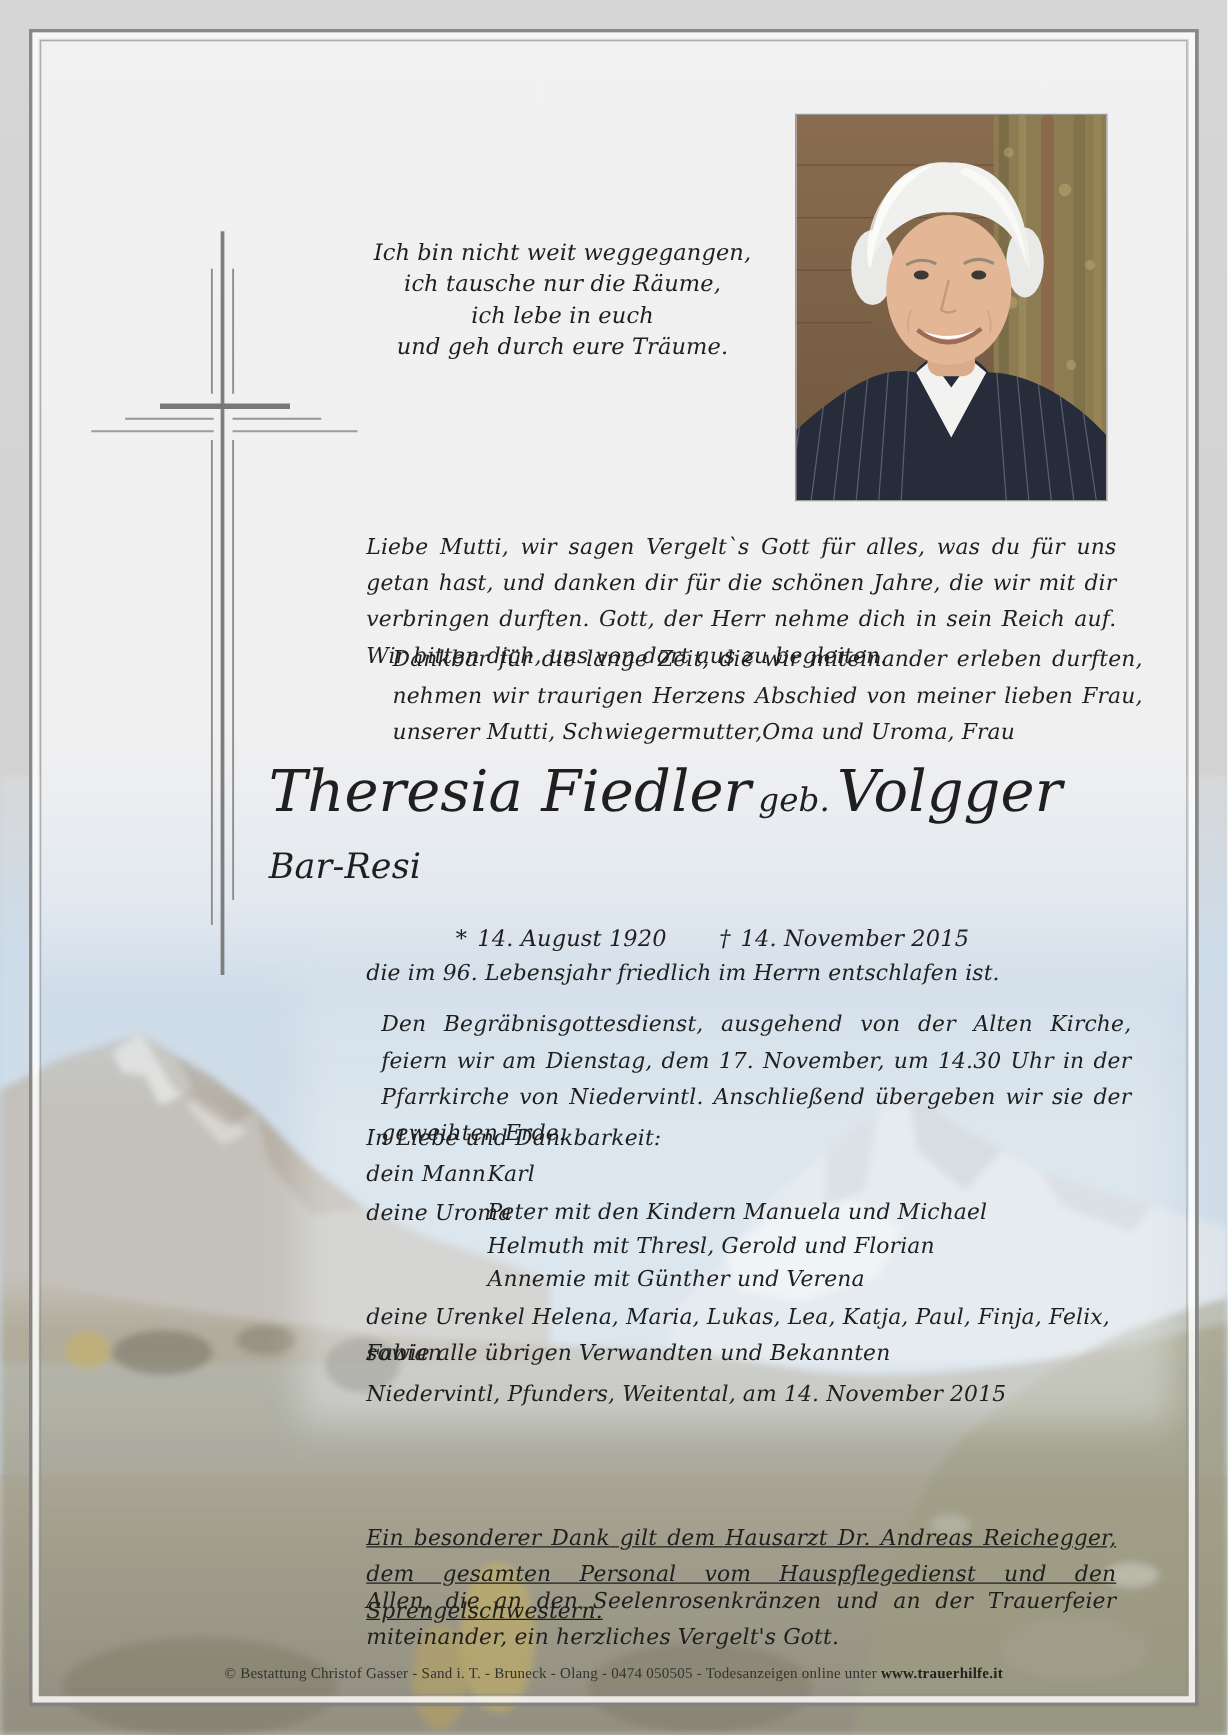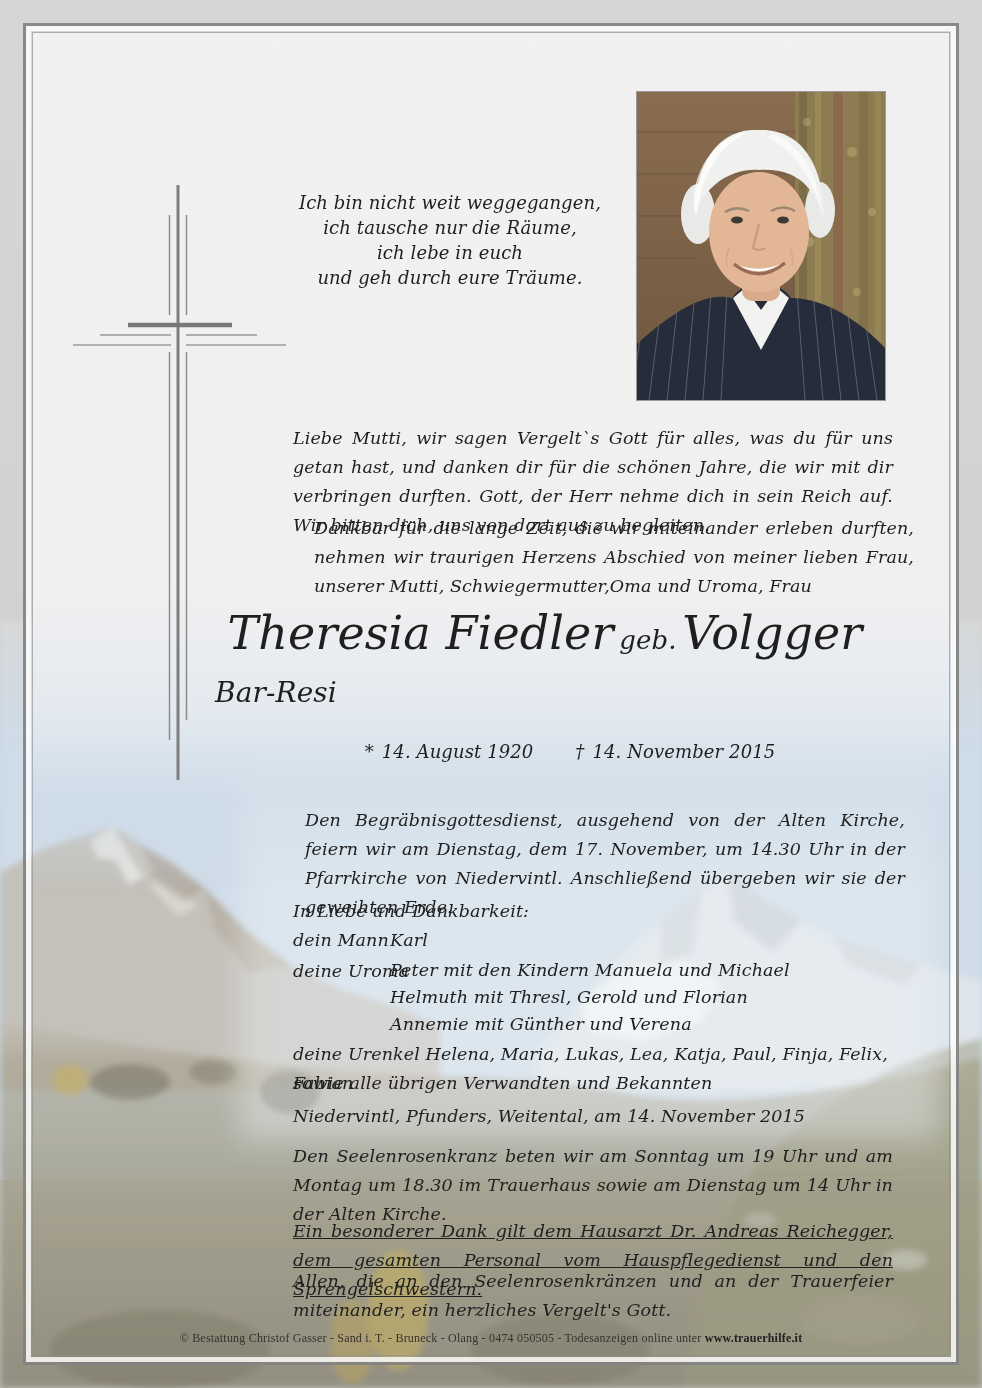--- a/index.html
+++ b/index.html
@@ -26,21 +26,21 @@
   .frame-dark{position:absolute;inset:23px;border:3px solid rgba(130,130,130,0.92);pointer-events:none;}
   .frame-white{position:absolute;inset:26px;border:5px solid rgba(255,255,255,0.82);pointer-events:none;}
   .frame-thin{position:absolute;inset:32px;border:1px solid rgba(140,140,140,0.55);pointer-events:none;}
   
   .cross{position:absolute;left:60px;top:180px;width:230px;height:605px;}
   .photo{position:absolute;left:637px;top:92px;width:248px;height:308px;outline:1px solid #9a9a9a;box-shadow:0 0 0 4px rgba(240,240,240,0.6);}
   
   .txt{position:absolute;font-style:italic;line-height:29px;font-size:17.5px;letter-spacing:0.1px;}
   .poem{left:265px;top:190px;width:370px;text-align:center;font-size:18px;line-height:25px;}
   .para{width:600px;text-align:justify;}
-  .name-block{left:215px;top:604px;width:660px;text-align:center;font-style:italic;}
+  .name-block{left:215px;top:604px;width:660px;text-align:left;font-style:italic;}
   .name-main{font-size:46px;line-height:58px;}
   .name-geb{font-size:26px;}
   .nickname{left:215px;top:676px;width:660px;text-align:left;font-size:28px;line-height:34px;}
   .dates{left:280px;top:737px;width:580px;text-align:center;font-size:18px;}
   .dates .sym{display:inline-block;margin-right:8px;}
   .dates .gap{display:inline-block;width:42px;}
   .label-col{position:absolute;left:0;}
   .value-col{position:absolute;left:97px;}
   .mourner-row{position:absolute;left:293px;width:600px;height:30px;}
   .kinder-lines div{line-height:27px;}
@@ -224,20 +224,21 @@
     <span class="name-main">Theresia Fiedler</span>
     <span class="name-geb">geb.</span>
     <span class="name-main">Volgger</span>
   </div>
   <div class="txt nickname">Bar-Resi</div>
 
   <div class="txt dates">
     <span class="sym">*</span><span>14. August 1920</span><span class="gap"></span><span class="sym">†</span><span>14. November 2015</span>
   </div>
 
+  <div class="txt" style="left:293px;top:765px;width:600px;">die im 96. Lebensjahr friedlich im Herrn entschlafen ist.</div>
 
   <div class="txt para" style="left:305px;top:806px;">Den Begräbnisgottesdienst, ausgehend von der Alten Kirche, feiern wir am Dienstag, dem 17. November, um 14.30 Uhr in der Pfarrkirche von Niedervintl. Anschließend übergeben wir sie der geweihten Erde.</div>
 
   <div class="txt" style="left:293px;top:897px;width:600px;">In Liebe und Dankbarkeit:</div>
 
   <div class="mourner-row txt" style="top:926px;">
     <span class="label-col">dein Mann</span>
     <span class="value-col">Karl</span>
   </div>
 
@@ -247,21 +248,20 @@
       <div>Peter mit den Kindern Manuela und Michael</div>
       <div>Helmuth mit Thresl, Gerold und Florian</div>
       <div>Annemie mit Günther und Verena</div>
     </span>
   </div>
 
   <div class="txt" style="left:293px;top:1040px;width:600px;">deine Urenkel Helena, Maria, Lukas, Lea, Katja, Paul, Finja, Felix, Fabian</div>
   <div class="txt" style="left:293px;top:1069px;width:600px;">sowie alle übrigen Verwandten und Bekannten</div>
   <div class="txt" style="left:293px;top:1102px;width:600px;">Niedervintl, Pfunders, Weitental, am 14. November 2015</div>
 
-  <div class="txt para" style="left:293px;top:1142px;">Den Seelenrosenkranz beten wir am Sonntag um 19 Uhr und am Montag um 18.30 im Trauerhaus sowie am Dienstag um 14 Uhr in der Alten Kirche.</div>
   <div class="txt para" style="left:293px;top:1217px;text-decoration:underline;">Ein besonderer Dank gilt dem Hausarzt Dr. Andreas Reichegger, dem gesamten Personal vom Hauspflegedienst und den Sprengelschwestern.</div>
   <div class="txt para" style="left:293px;top:1267px;">Allen, die an den Seelenrosenkränzen und an der Trauerfeier miteinander, ein herzliches Vergelt's Gott.</div>
 
   <div class="footer">
     <span>© Bestattung Christof Gasser - Sand i. T. - Bruneck - Olang - 0474 050505 - Todesanzeigen online unter </span><b>www.trauerhilfe.it</b>
   </div>
 
 </div>
 
 </body></html>

